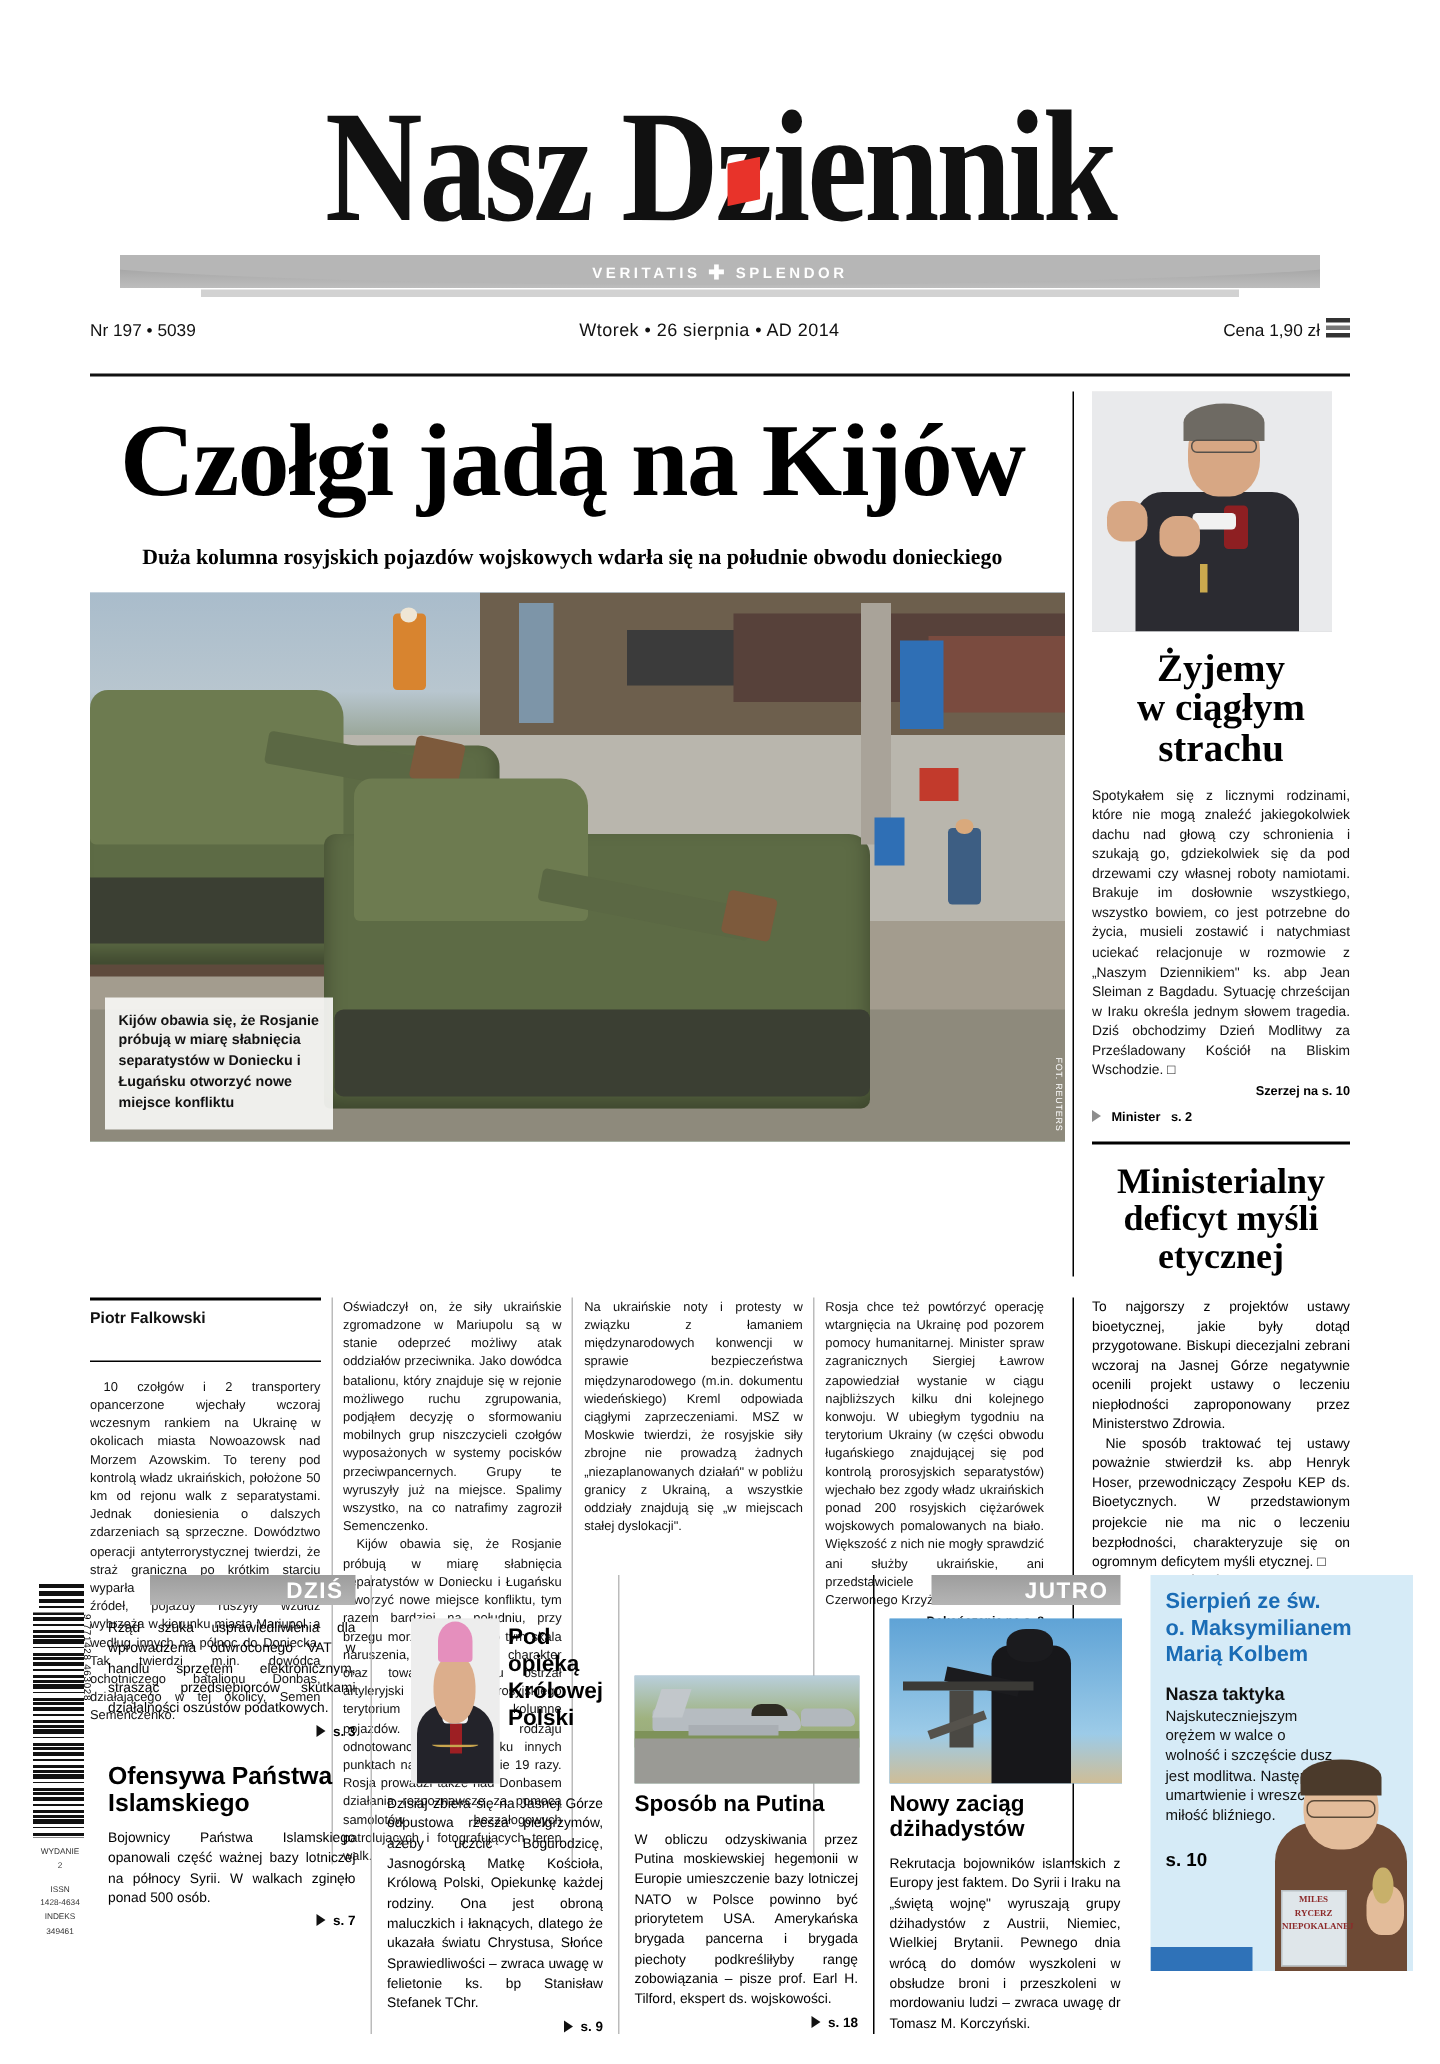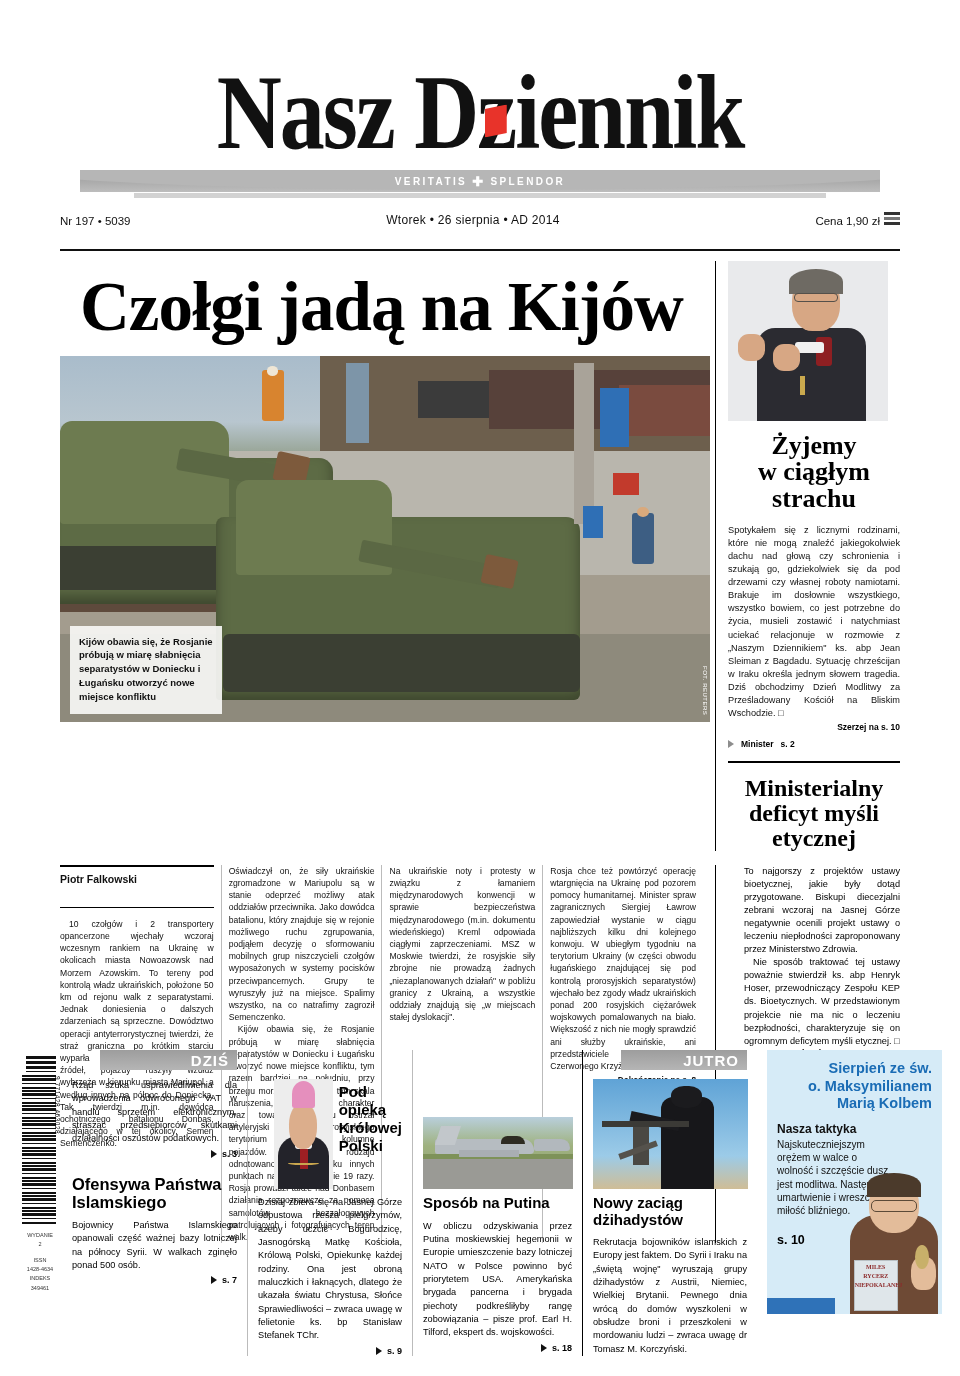--- a/index.html
+++ b/index.html
@@ -174,21 +174,21 @@
   .art-col:first-child{ padding-left:0;}
   .art-col + .art-col { border-left:1px solid #bbb; }
   .byline {
     font-size:10.5px; font-weight:bold; padding-bottom:20px;
     border-top:2px solid #000; border-bottom:1px solid #000;
     padding-top:5px; margin-bottom:10px;
   }
   .art-col p { text-indent: 9px; }
   .art-col p.noind { text-indent:0; }
   .cont { text-align:right; font-weight:bold; font-size:8.2px; margin-top:3px; }
-  .art-spacer { width:185px; padding-left:28px; border-left:1px solid #000; }
+  .art-spacer { width:185px; padding-left:12px; border-left:1px solid #000; }
   .art-spacer-body{ font-size:9.2px; line-height:1.42; text-align:justify; }
   .art-spacer-more{ text-align:center; font-size:8.5px; font-weight:bold; }
 
   
   .bottom { position:absolute; left:0; top:1050px; width:960px; }
   .bottom-inner{ margin:0 18px; display:flex; }
   .barcode-col{ width:44px; position:relative; padding-top:6px;}
   .barcode{
     width:34px; height:150px; margin-left:4px;
     background: repeating-linear-gradient(to bottom,
@@ -245,21 +245,21 @@
   .jutro-photo{ width:155px;height:110px;position:relative;overflow:hidden;background:#69a9d8;margin-bottom:6px;}
   .jp-sky{position:absolute;inset:0;background:linear-gradient(#5fa3d6,#9ccbe8 70%,#cfbd96 100%);}
   .jp-body{position:absolute;left:44%;top:16%;width:34%;height:84%;background:#17171a;border-radius:12px 12px 0 0;}
   .jp-head{position:absolute;left:50%;top:6%;width:20%;height:20%;background:#1b1b1e;border-radius:42%;}
   .jp-arm{position:absolute;left:24%;top:34%;width:32%;height:9%;background:#1b1b1e;transform:rotate(12deg);}
   .jp-gun{position:absolute;left:6%;top:38%;width:56%;height:6%;background:#3b3a36;}
   .jp-gun2{position:absolute;left:26%;top:44%;width:10%;height:34%;background:#4a4843;}
   .jp-tripod{position:absolute;left:16%;top:62%;width:26%;height:5%;background:#55524c;transform:rotate(-20deg);}
 
   .kolbe-box{ background:#d6ebf7; padding:10px 10px 0; position:relative; height:264px; overflow:hidden;}
-  .kolbe-head{ color:#1a6cb5; font-weight:bold; font-size:14.5px; line-height:1.22;text-align:right; }
+  .kolbe-head{ color:#1a6cb5; font-weight:bold; font-size:14.5px; line-height:1.22; }
   .kolbe-sub{ font-weight:bold; font-size:12px; margin-top:9px; color:#111;}
   .kolbe-body{ font-size:10px; line-height:1.32; margin-top:2px; color:#111; width:118px;}
   .kolbe-page{ font-weight:bold; font-size:12.5px; margin-top:16px;}
   .kolbe-strip{ position:absolute; left:0; bottom:0; width:68px; height:16px; background:#2f72b8; }
   .kolbe-figure{ position:absolute; right:0; bottom:0; width:96px; height:150px; overflow:hidden;}
   .kf-robe{position:absolute;left:4%;bottom:0;width:92%;height:66%;background:#6e4a35;border-radius:26px 26px 0 0;}
   .kf-head{position:absolute;left:24%;top:10%;width:52%;height:36%;background:#e3bc9a;border-radius:46%;}
   .kf-hair{position:absolute;left:22%;top:6%;width:56%;height:16%;background:#4b3a2b;border-radius:50% 50% 0 0;}
   .kf-glass{position:absolute;left:26%;top:24%;width:48%;height:8%;border:1.5px solid #5b4a38;border-radius:5px;}
   .kf-book{position:absolute;left:8%;bottom:2%;width:46%;height:34%;background:#dfe6ea;border:1px solid #b9c0c4;}
@@ -300,20 +300,21 @@
           <i></i>
           <i></i>
         </span>
     </div>
   </div>
 
   <div class="top-wrap">
 
     <div class="top-left">
       <div class="lead-headline">Czołgi jadą na Kijów</div>
+      <div class="lead-sub">Duża kolumna rosyjskich pojazdów wojskowych wdarła się na południe obwodu donieckiego</div>
 
       <div class="lead-photo">
         <div class="sky"></div>
         <div class="platform"></div>
         <div class="railbed"></div>
         <div class="railbed2"></div>
         <div class="wagon"></div>
         <div class="wagon2"></div>
         <div class="platform2"></div>
         <div class="ballast"></div>

